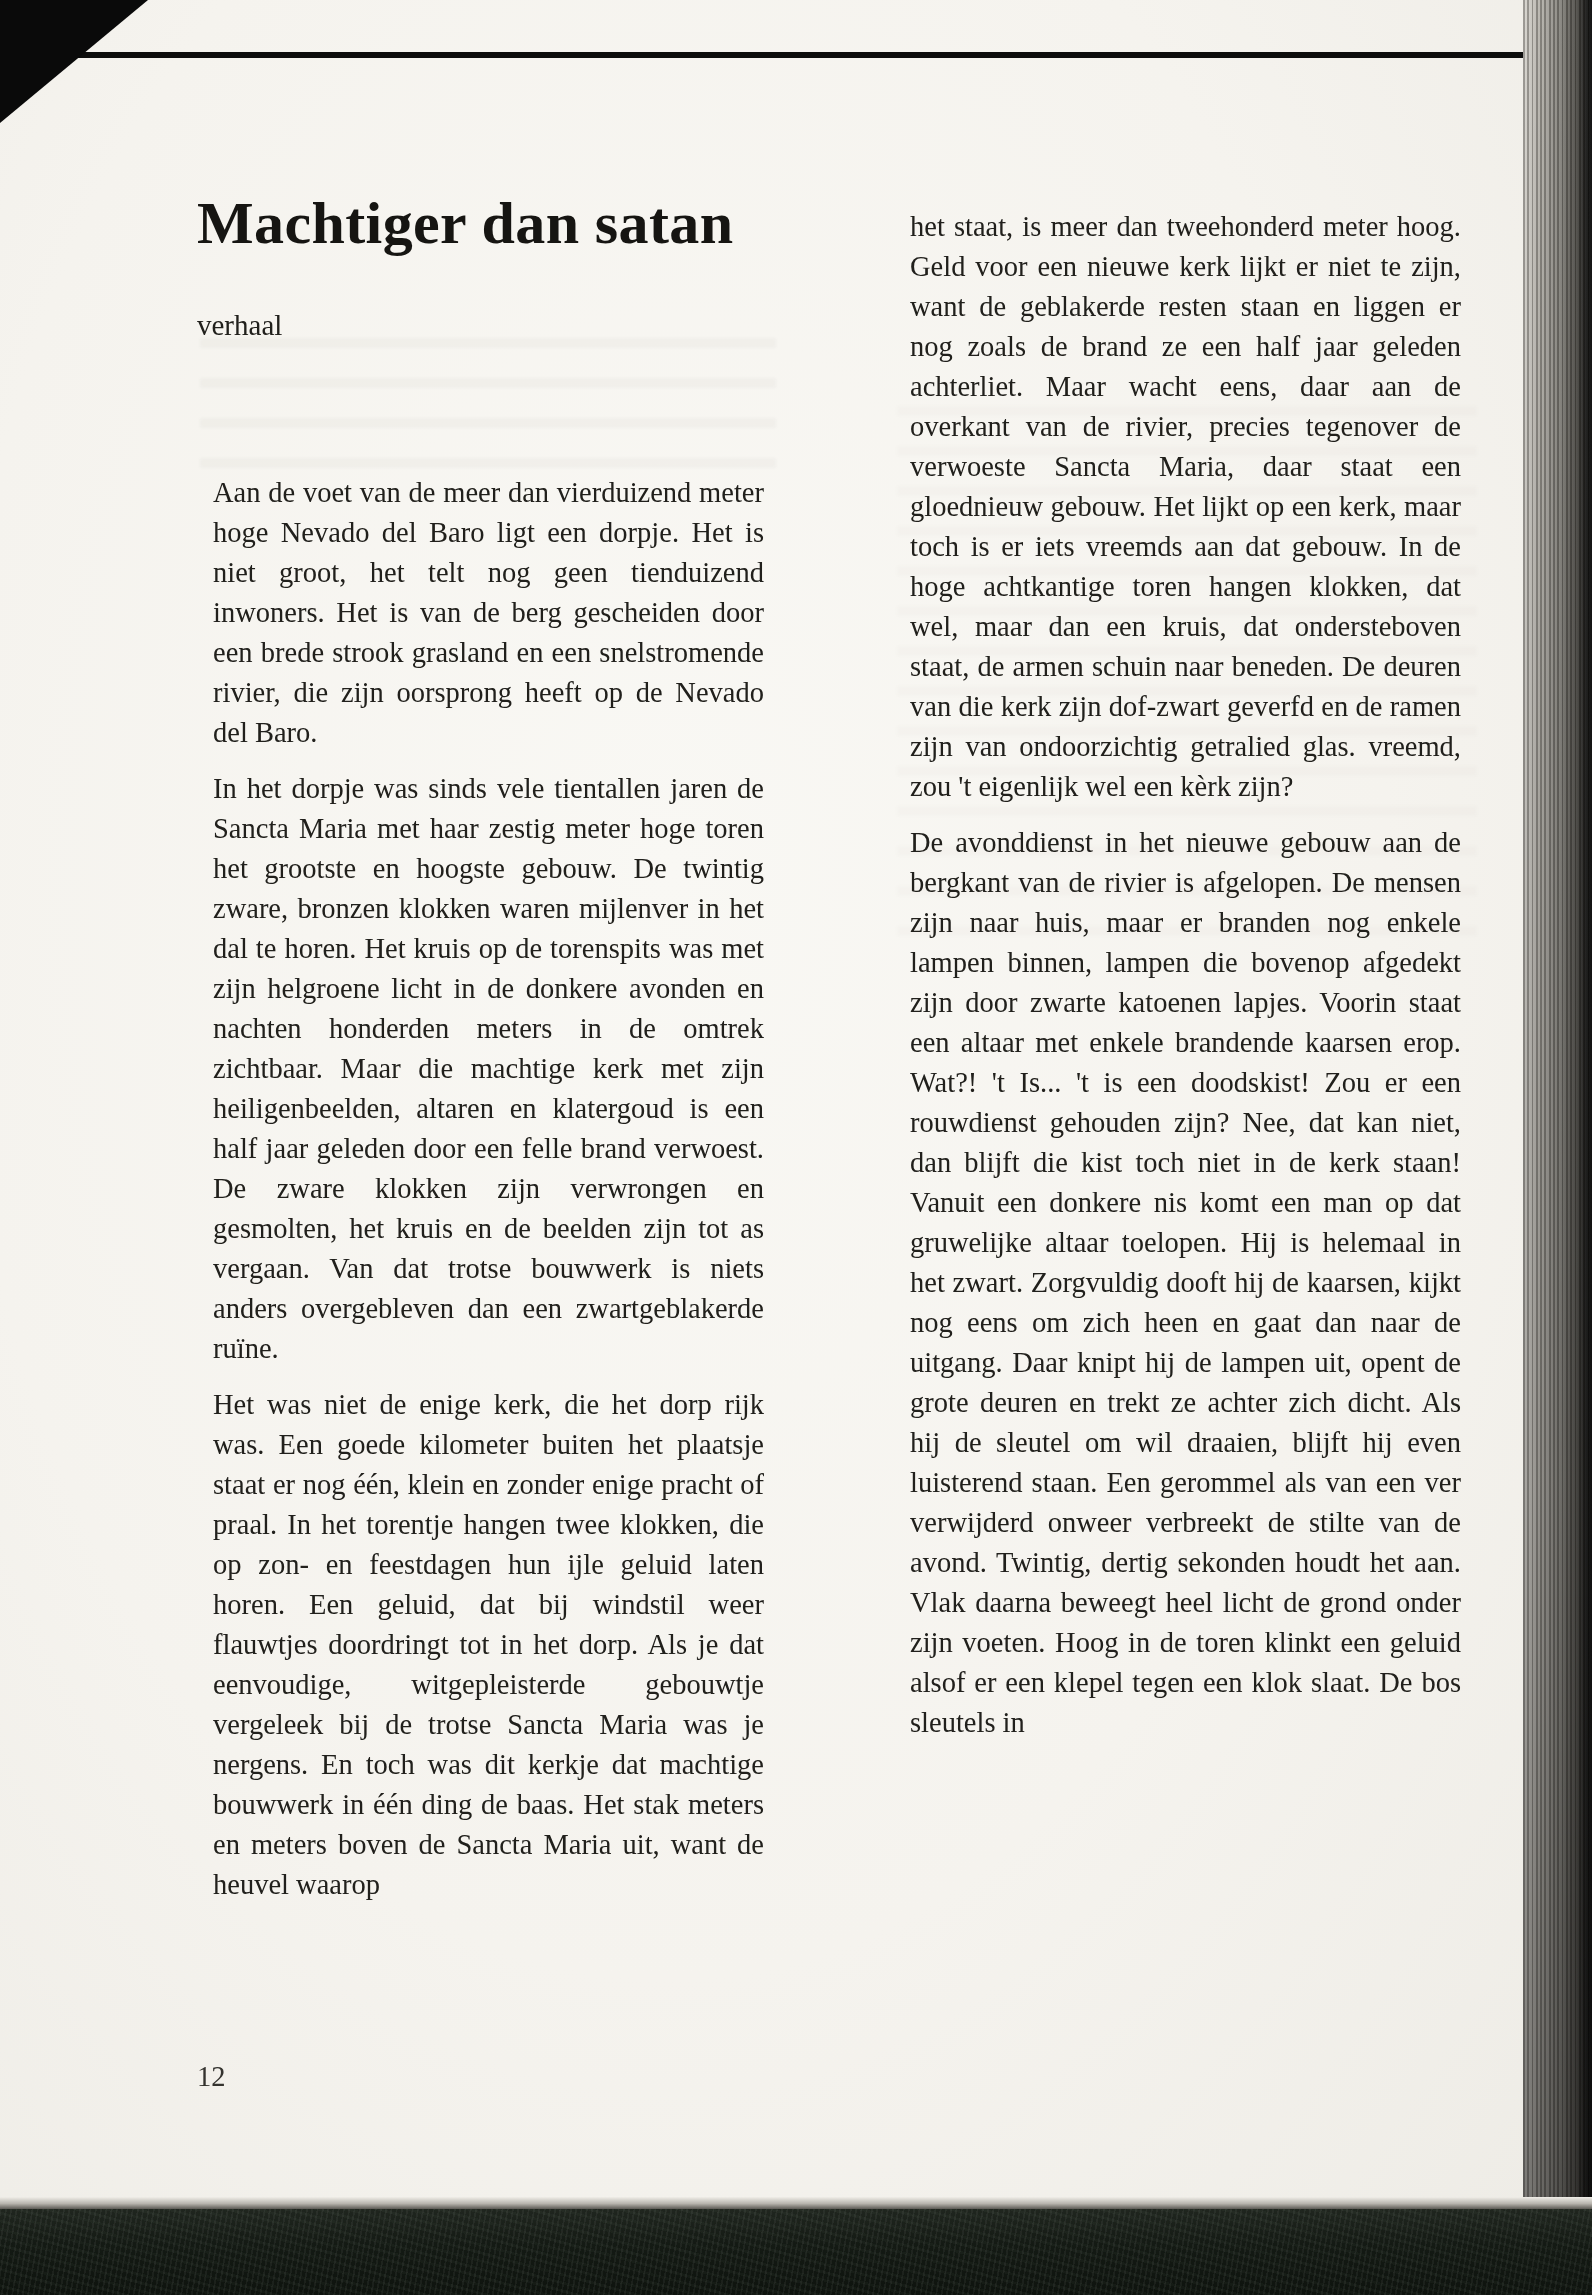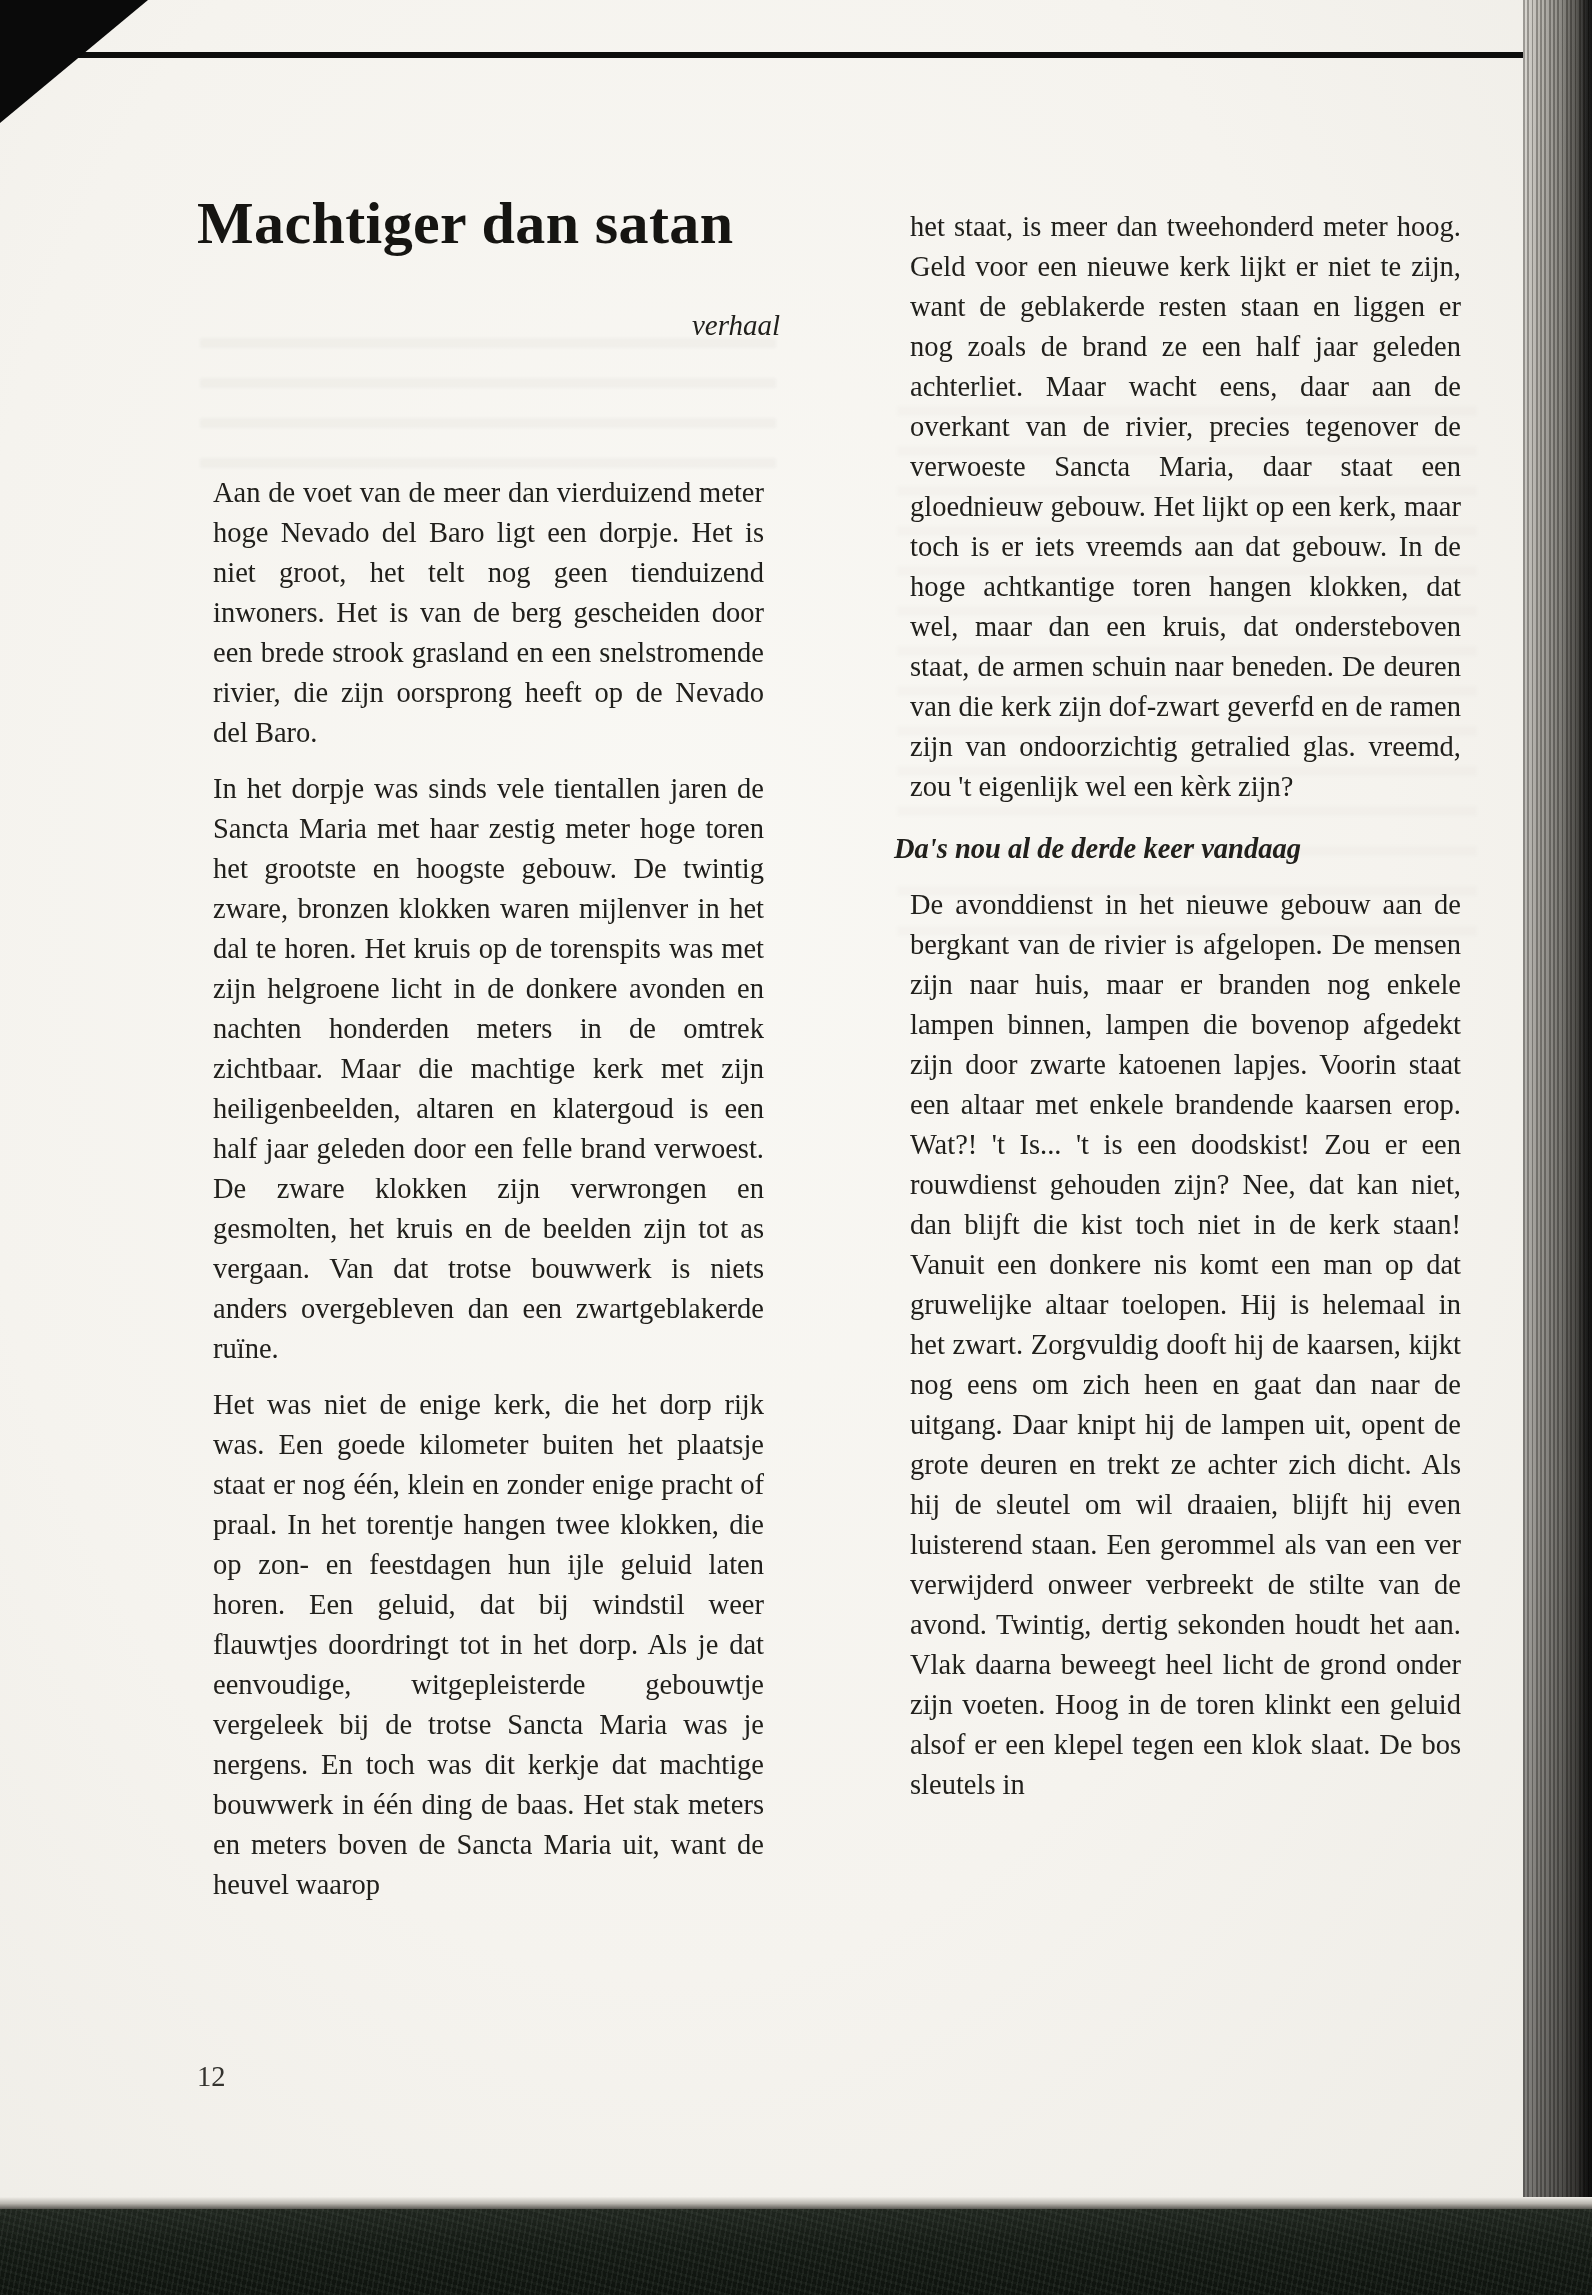--- a/index.html
+++ b/index.html
@@ -58,23 +58,21 @@
     margin: 0;
     font-size: 60px;
     line-height: 64px;
     font-weight: bold;
     letter-spacing: 0.4px;
     color: #161512;
     text-align: left;
   }
   .subtitle {
     margin-top: 50px;
-    font-style: italic;
     font-size: 29px;
-    text-align: right;
   }
   .body-text { margin-top: 128px; }
 
   h2.section-heading {
     margin: 22.4px 0 0 0;
     font-size: 28.5px;
     line-height: 40px;
     font-weight: bold;
     font-style: italic;
     text-align: left;
@@ -147,21 +145,20 @@
     <div class="subtitle">verhaal</div>
     <div class="body-text">
       <p>Aan de voet van de meer dan vierduizend meter hoge Nevado del Baro ligt een dorpje. Het is niet groot, het telt nog geen tienduizend inwoners. Het is van de berg gescheiden door een brede strook grasland en een snelstromende rivier, die zijn oorsprong heeft op de Nevado del Baro.</p>
       <p>In het dorpje was sinds vele tientallen jaren de Sancta Maria met haar zestig meter hoge toren het grootste en hoogste gebouw. De twintig zware, bronzen klokken waren mijlenver in het dal te horen. Het kruis op de torenspits was met zijn helgroene licht in de donkere avonden en nachten honderden meters in de omtrek zichtbaar. Maar die machtige kerk met zijn heiligenbeelden, altaren en klatergoud is een half jaar geleden door een felle brand verwoest. De zware klokken zijn verwrongen en gesmolten, het kruis en de beelden zijn tot as vergaan. Van dat trotse bouwwerk is niets anders overgebleven dan een zwartgeblakerde ruïne.</p>
       <p>Het was niet de enige kerk, die het dorp rijk was. Een goede kilometer buiten het plaatsje staat er nog één, klein en zonder enige pracht of praal. In het torentje hangen twee klokken, die op zon- en feestdagen hun ijle geluid laten horen. Een geluid, dat bij windstil weer flauwtjes doordringt tot in het dorp. Als je dat eenvoudige, witgepleisterde gebouwtje vergeleek bij de trotse Sancta Maria was je nergens. En toch was dit kerkje dat machtige bouwwerk in één ding de baas. Het stak meters en meters boven de Sancta Maria uit, want de heuvel waarop</p>
     </div>
   </div>
 
   <div class="col col-right">
     <p>het staat, is meer dan tweehonderd meter hoog. Geld voor een nieuwe kerk lijkt er niet te zijn, want de geblakerde resten staan en liggen er nog zoals de brand ze een half jaar geleden achterliet. Maar wacht eens, daar aan de overkant van de rivier, precies tegenover de verwoeste Sancta Maria, daar staat een gloednieuw gebouw. Het lijkt op een kerk, maar toch is er iets vreemds aan dat gebouw. In de hoge achtkantige toren hangen klokken, dat wel, maar dan een kruis, dat ondersteboven staat, de armen schuin naar beneden. De deuren van die kerk zijn dof-zwart geverfd en de ramen zijn van ondoorzichtig getralied glas. vreemd, zou 't eigenlijk wel een kèrk zijn?</p>
-    <h2 class="section-heading">Da's nou al de derde keer vandaag</h2>
     <p>De avonddienst in het nieuwe gebouw aan de bergkant van de rivier is afgelopen. De mensen zijn naar huis, maar er branden nog enkele lampen binnen, lampen die bovenop afgedekt zijn door zwarte katoenen lapjes. Voorin staat een altaar met enkele brandende kaarsen erop. Wat?! 't Is... 't is een doodskist! Zou er een rouwdienst gehouden zijn? Nee, dat kan niet, dan blijft die kist toch niet in de kerk staan! Vanuit een donkere nis komt een man op dat gruwelijke altaar toelopen. Hij is helemaal in het zwart. Zorgvuldig dooft hij de kaarsen, kijkt nog eens om zich heen en gaat dan naar de uitgang. Daar knipt hij de lampen uit, opent de grote deuren en trekt ze achter zich dicht. Als hij de sleutel om wil draaien, blijft hij even luisterend staan. Een gerommel als van een ver verwijderd onweer verbreekt de stilte van de avond. Twintig, dertig sekonden houdt het aan. Vlak daarna beweegt heel licht de grond onder zijn voeten. Hoog in de toren klinkt een geluid alsof er een klepel tegen een klok slaat. De bos sleutels in</p>
   </div>
 
   <div class="page-number">12</div>
 
   <div class="top-edge"></div>
   <div class="corner-wedge"></div>
   <div class="fore-edge"></div>
   <div class="bottom-page-edge"></div>
   <div class="bottom-cover"></div>

